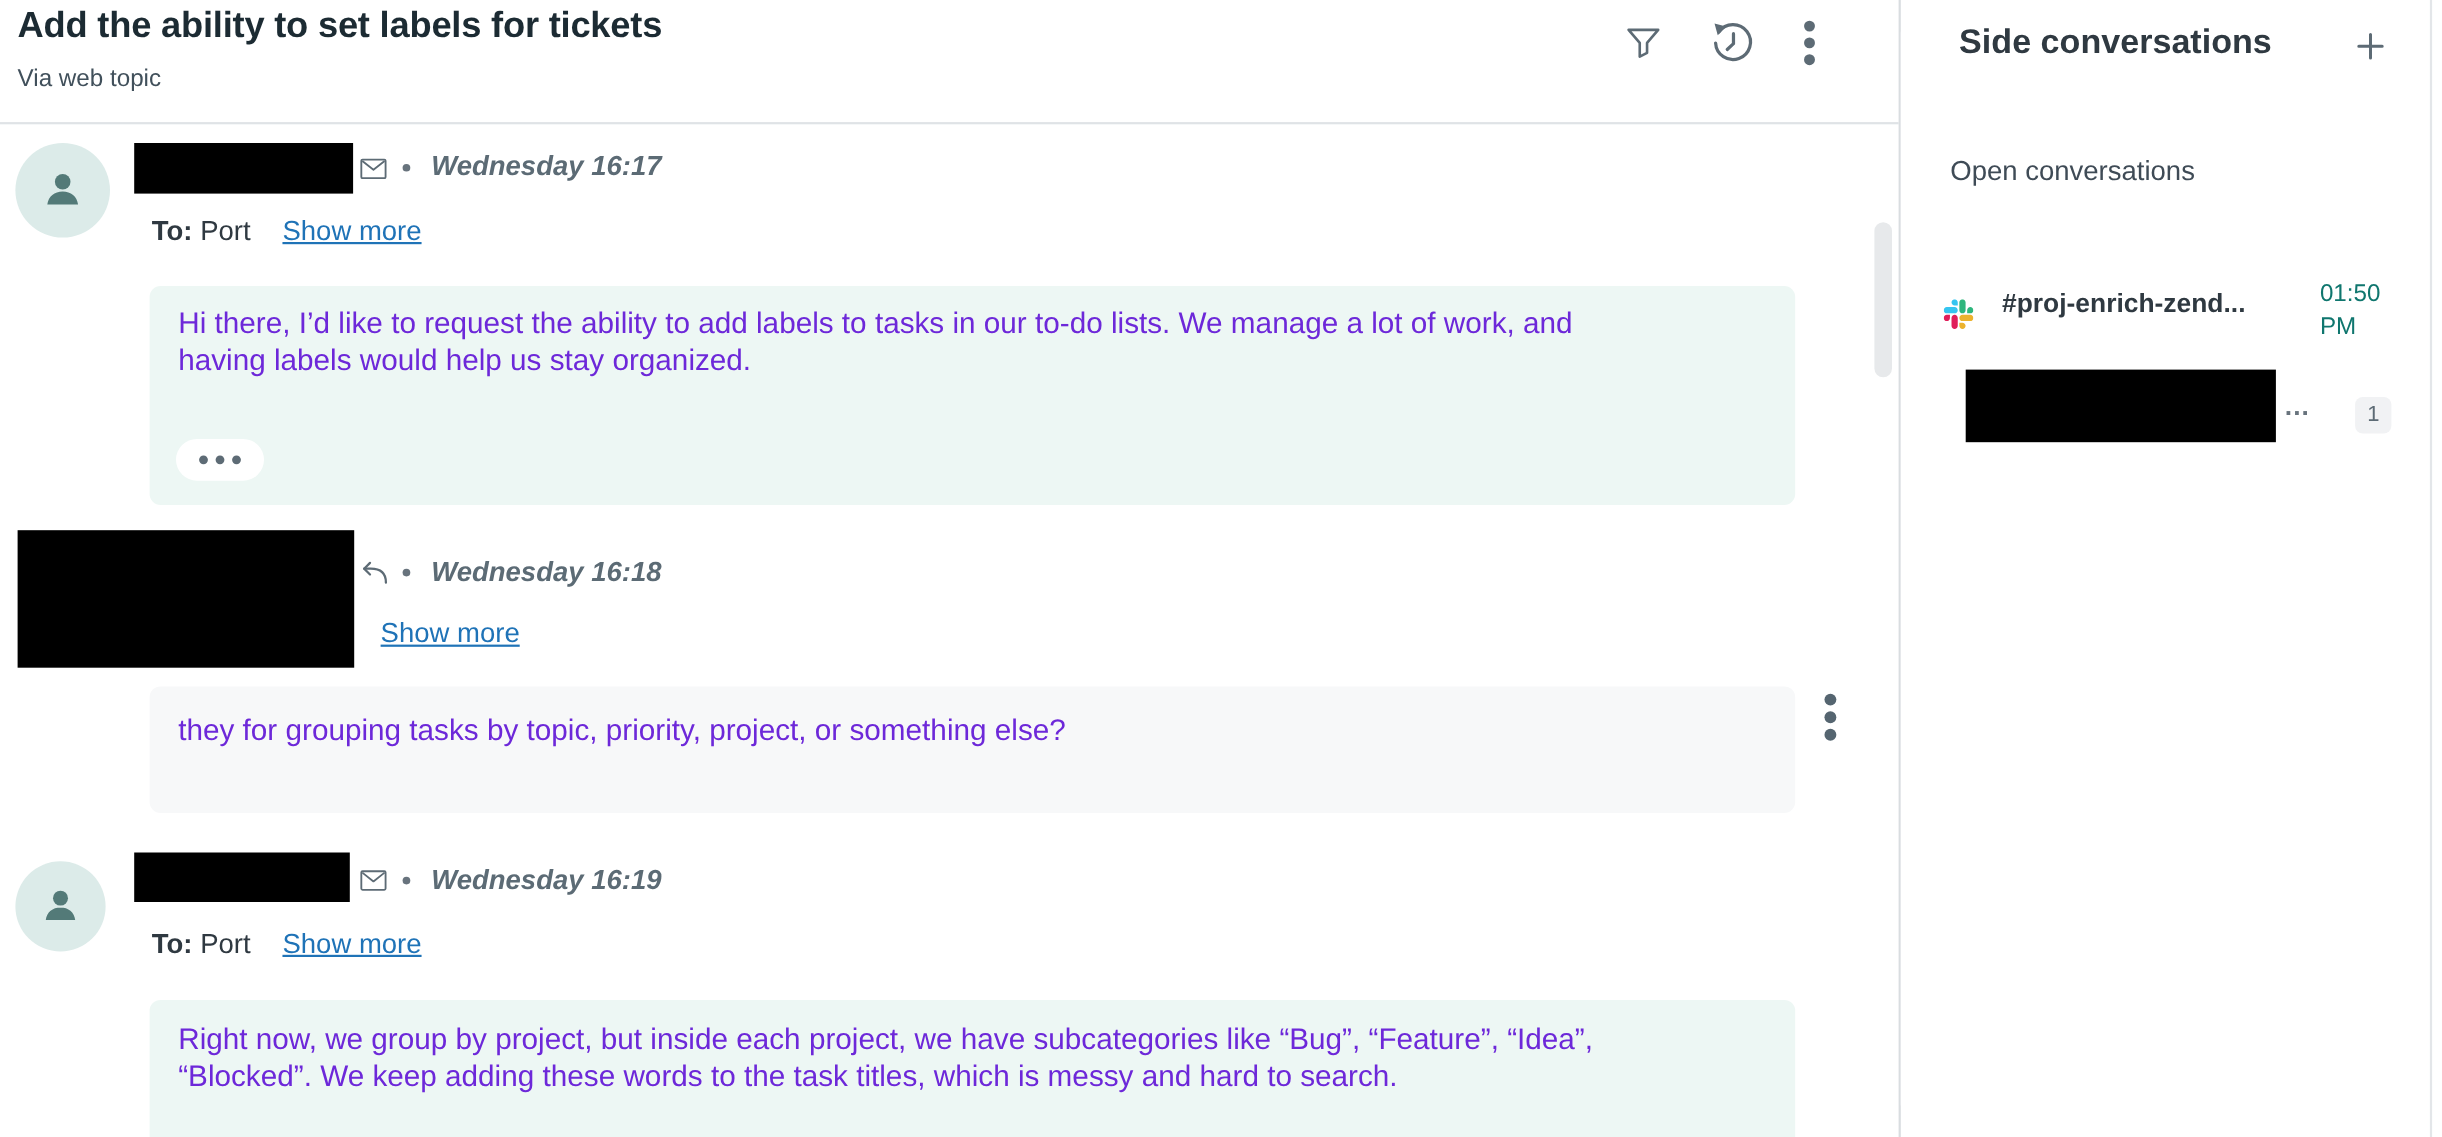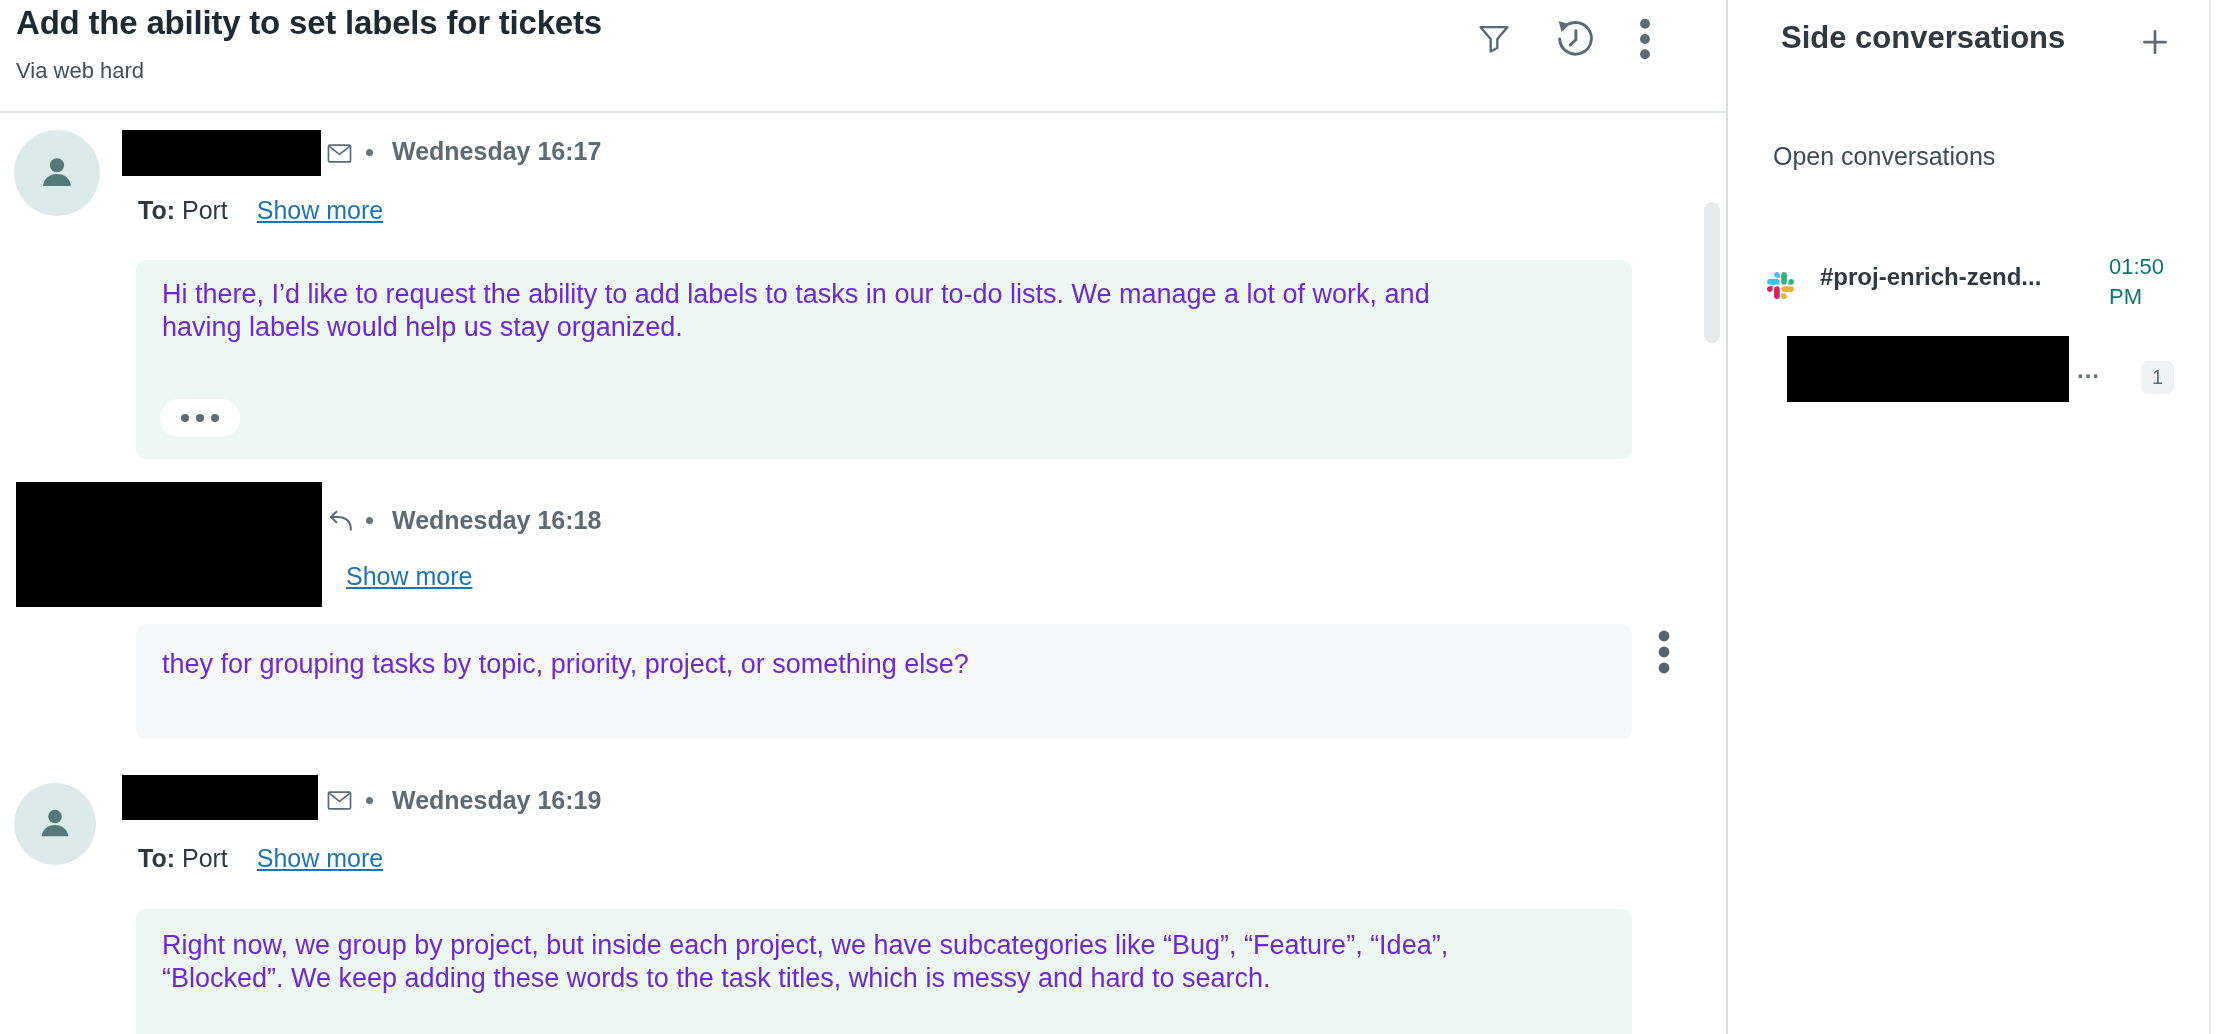--- a/index.html
+++ b/index.html
@@ -30,21 +30,21 @@
   .r3 { left:122px; top:775px; width:196px; height:45px; }
 
   .msg-icon { position:absolute; line-height:0; }
   .mail1  { left:326px; top:140px; }
   .reply2 { left:325px; top:504px; }
   .mail3  { left:326px; top:787px; }
   .dot-sep { position:absolute; width:7px; height:7px; border-radius:50%; background:#68737d; }
   .d1 { left:366px; top:149px; }
   .d2 { left:366px; top:517px; }
   .d3 { left:366px; top:797px; }
-  .ts { position:absolute; font-size:25px; font-weight:700; color:#5c6b75; line-height:34px; }
+  .ts { position:absolute; font-size:25px; font-weight:700; color:#5c6b75; line-height:34px;font-style:italic; }
   .t1 { left:392px; top:134px; }
   .t2 { left:392px; top:503px; }
   .t3 { left:392px; top:783px; }
 
   .to-line { position:absolute; font-size:25px; color:#2f3941; }
   .to1 { left:138px; top:196px; }
   .to3 { left:138px; top:844px; }
   .to-label { font-weight:700; }
   .show-more { color:#1f73b7; text-decoration:underline; cursor:pointer; font-size:25px; }
   .to-line .show-more { margin-left:22px; }
@@ -90,21 +90,21 @@
   .side-track { position:absolute; left:481px; top:0; width:2px; height:1034px; background:#e3e6e9; }
 </style>
 </head>
 <body>
 
 <div class="app">
 
   <main class="main">
 
     <h1 class="ticket-title">Add the ability to set labels for tickets</h1>
-    <div class="ticket-via">Via web hard</div>
+    <div class="ticket-via">Via web topic</div>
 
     <button class="icon-btn btn-filter">
       <span>
         <svg width="38" height="38" viewBox="0 0 24 24">
             <path d="M3.5 4.5h17l-6.4 7.5v5.7l-4.2 2.2v-7.9L3.5 4.5z" fill="none" stroke="#5d6b75" stroke-width="1.5" stroke-linejoin="round"></path>
           </svg>
       </span>
     </button>
     <button class="icon-btn btn-history">
       <span>

